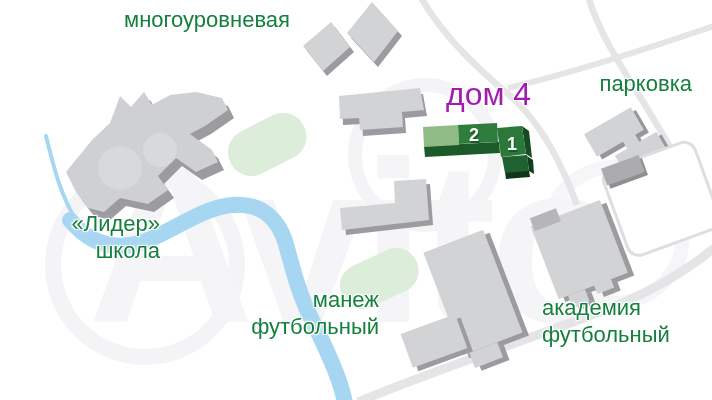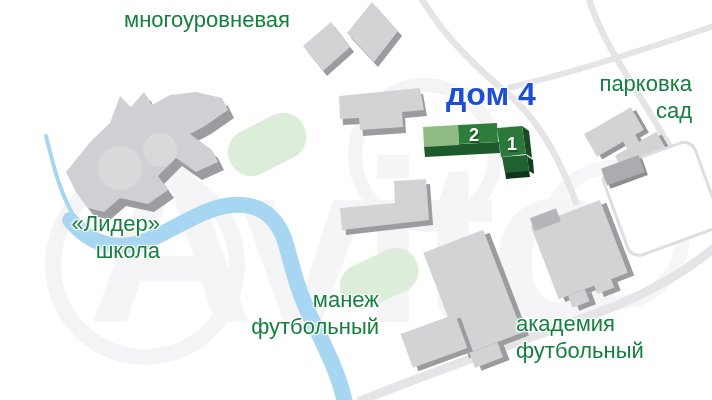--- a/index.html
+++ b/index.html
@@ -7,21 +7,21 @@
     position:relative;width:712px;height:400px;overflow:hidden;background:#ffffff;
     font-family:"Liberation Sans",sans-serif;
   }
   .stage svg{position:absolute;left:0;top:0;font-family:"Liberation Sans",sans-serif;}
   .label{
     position:absolute;color:#15803d;font-size:22px;line-height:27px;white-space:nowrap;
     text-shadow:-1px -1px 0 #fff,1px -1px 0 #fff,-1px 1px 0 #fff,1px 1px 0 #fff,0 0 5px #fff;
   }
   .label .ln{display:block;}
   .r{text-align:right;}
-  .house4{font-weight:700;font-size:32px;line-height:32px;color:#1d4ed8;}
+  .house4{font-weight:400;font-size:32px;line-height:32px;color:#a21caf;}
   .digit{fill:#ffffff;font-weight:700;font-size:18px;text-anchor:middle;
          text-shadow:1px 2px 0 rgba(0,40,10,.4);}
 </style>
 </head>
 <body>
 
 <div class="stage">
 
 <svg width="712" height="400" viewBox="0 0 712 400">
 
@@ -137,31 +137,30 @@
 </svg>
 
 <div class="label r" style="right:422px;top:6px;">
   <span class="ln">многоуровневая</span>
 </div>
 
 <div class="label house4" style="left:446px;top:78px;">дом 4</div>
 
 <div class="label r" style="right:20px;top:70px;">
   <span class="ln">парковка</span>
-  <span class="ln">сад</span>
 </div>
 
 <div class="label r" style="right:552px;top:210px;">
   <span class="ln">«Лидер»</span>
   <span class="ln">школа</span>
 </div>
 
 <div class="label r" style="right:333px;top:286px;">
   <span class="ln">манеж</span>
   <span class="ln">футбольный</span>
 </div>
 
-<div class="label" style="left:516px;top:294px;margin-top:16px;">
+<div class="label" style="left:542px;top:294px;">
   <span class="ln">академия</span>
   <span class="ln">футбольный</span>
 </div>
 
 </div>
 
 </body></html>

